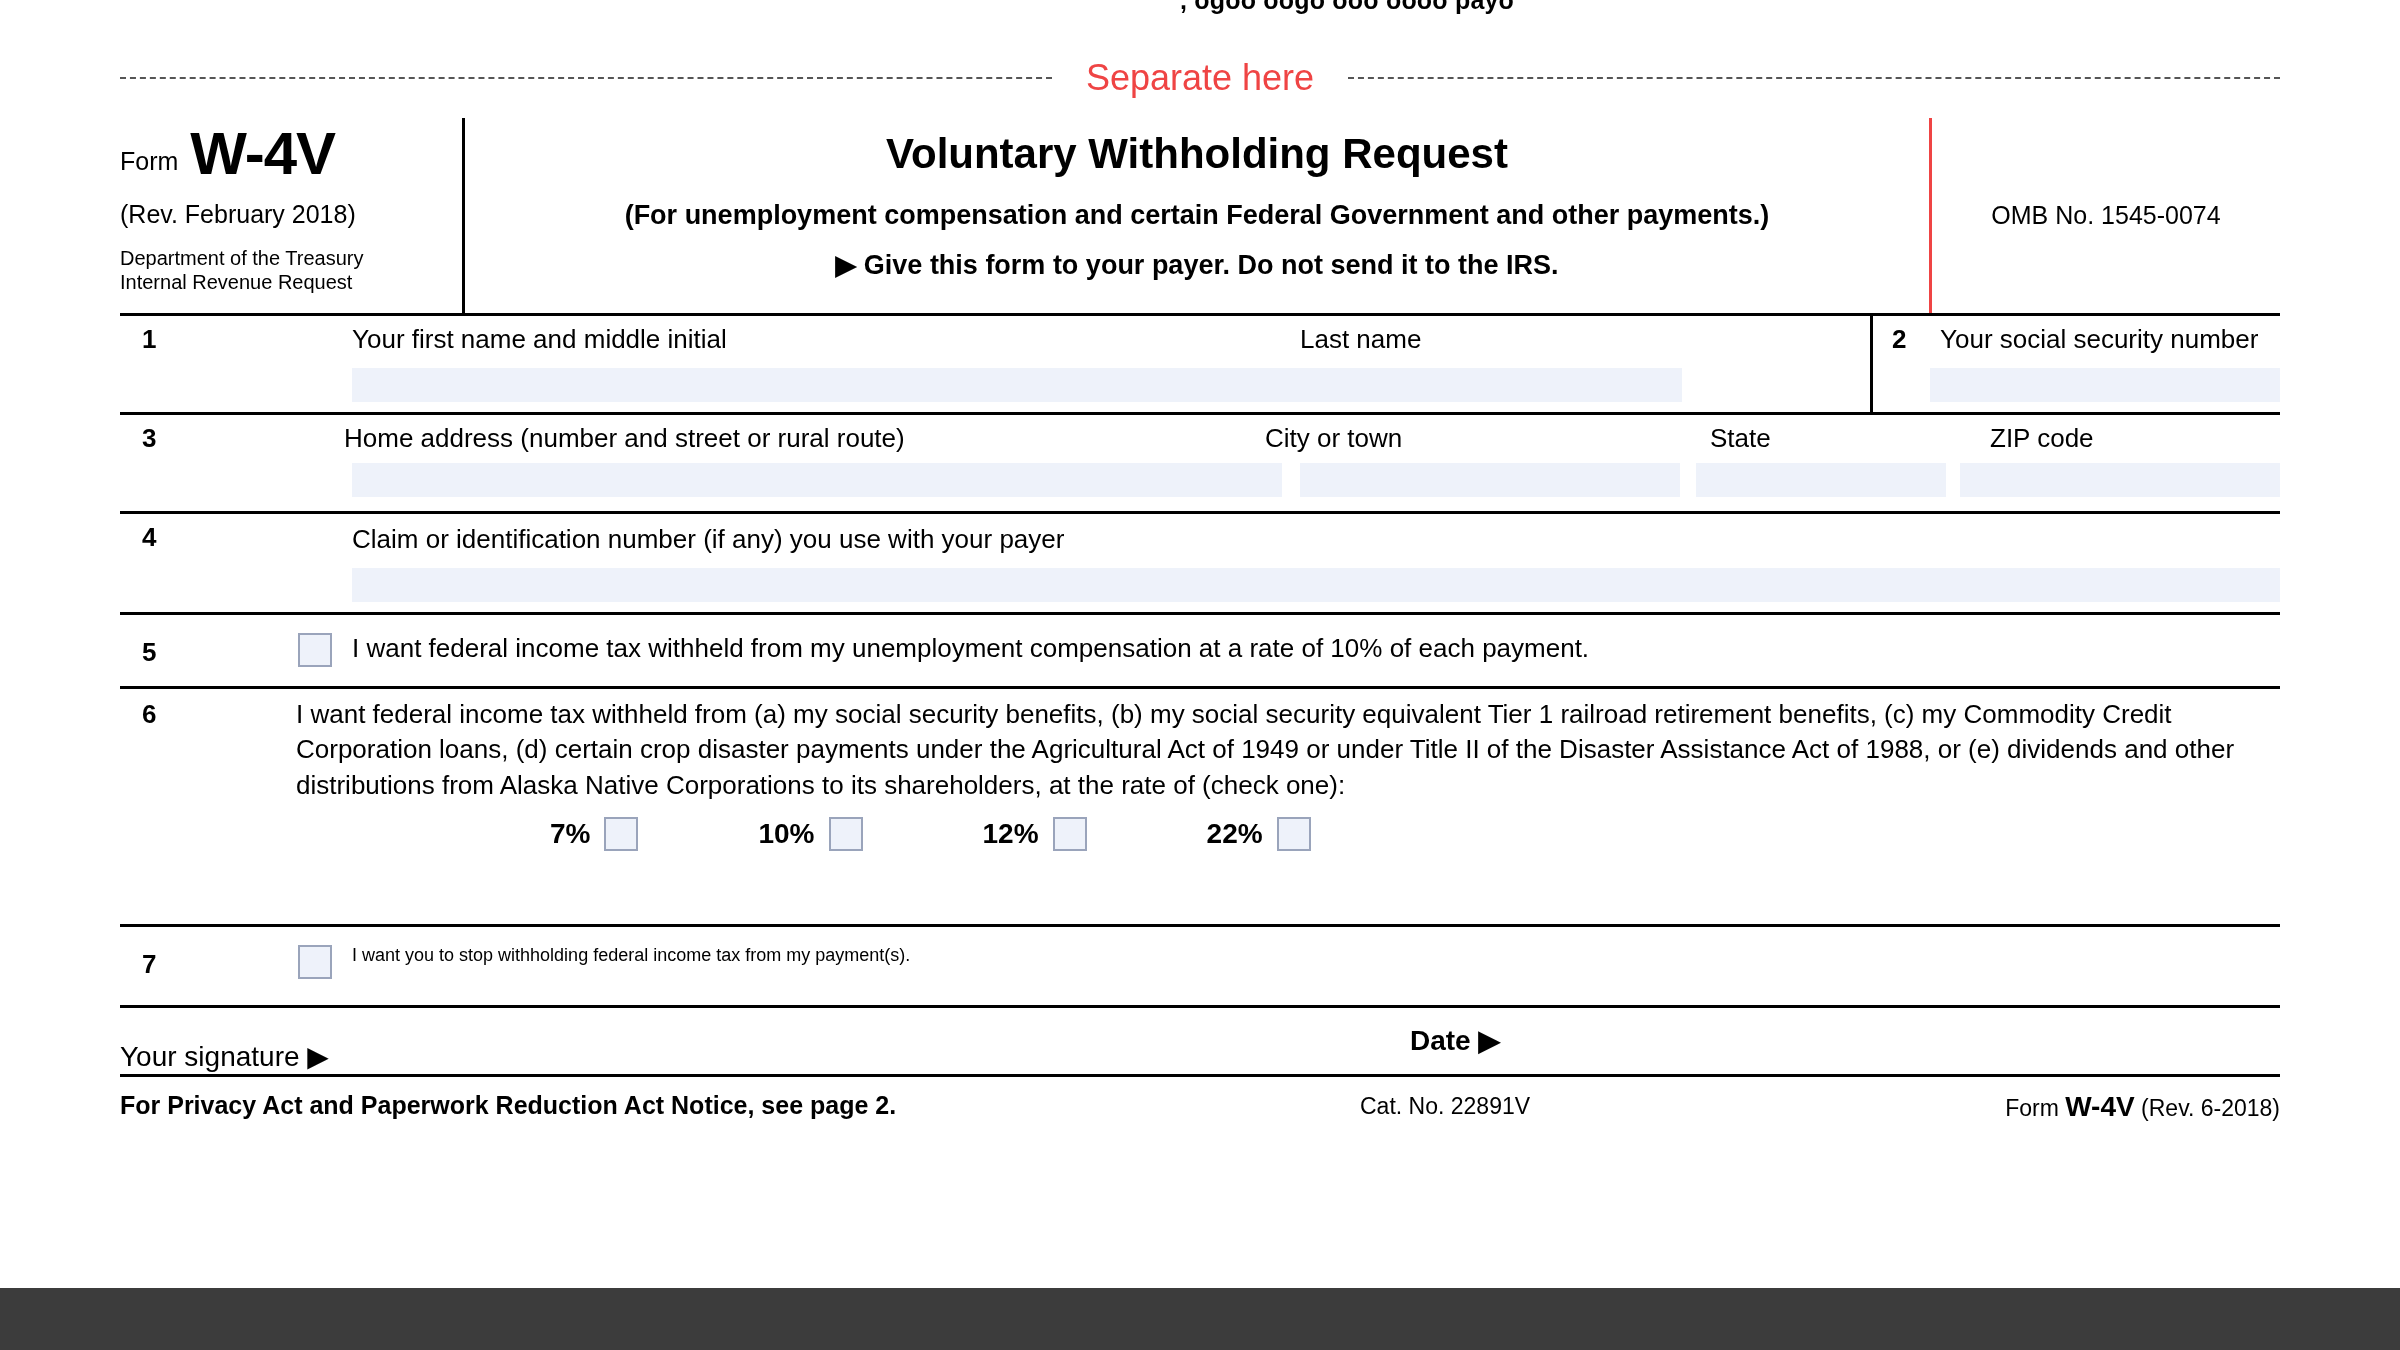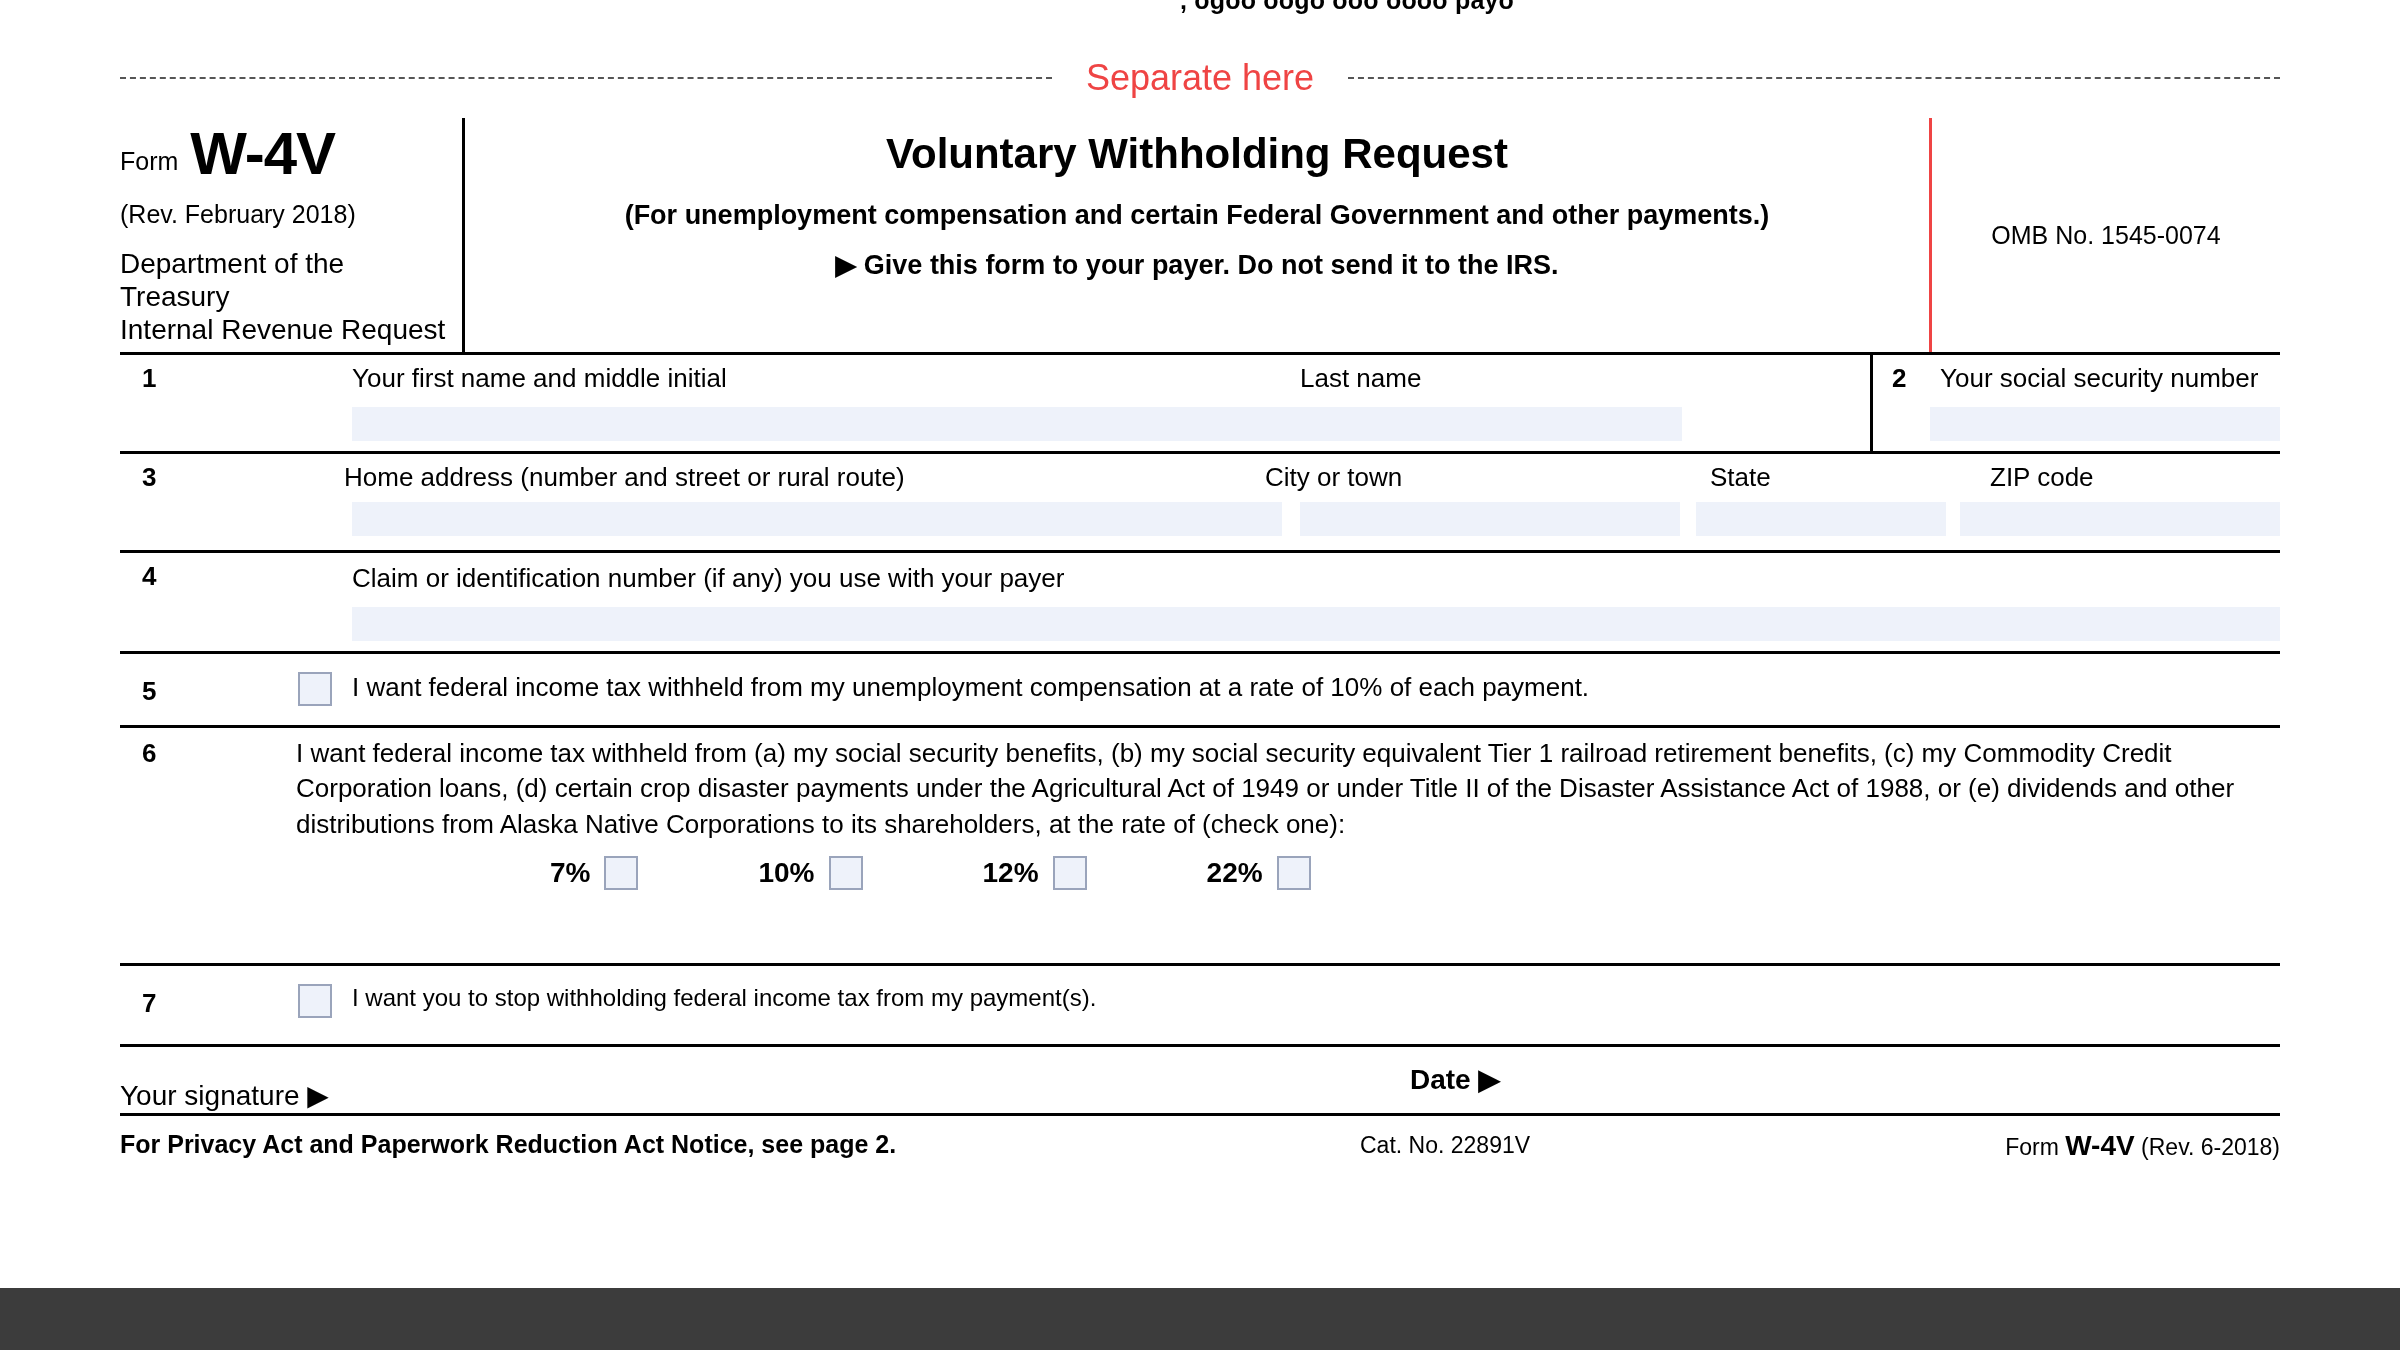--- a/index.html
+++ b/index.html
@@ -85,21 +85,21 @@
     font-size: 60px;
     font-weight: bold;
     letter-spacing: -1px;
     line-height: 1;
   }
   .hdr-rev {
     font-size: 25px;
     margin-top: 16px;
   }
   .hdr-dept {
-    font-size: 28px;
+    font-size: 20px;
     margin-top: 18px;
     line-height: 1.18;
   }
   .hdr-center {
     flex: 1 1 auto;
     padding: 6px 14px 4px 14px;
     box-sizing: border-box;
     border-right: 3px solid #ef4444;
     text-align: center;
   }
@@ -235,21 +235,21 @@
   }
   .row7-cb {
     position: absolute;
     left: 178px;
     top: 18px;
   }
   .row7-text {
     position: absolute;
     left: 232px;
     top: 18px;
-    font-size: 24px;
+    font-size: 18px;
     text-align: right;
   }
 
   
   .sigrow {
     position: relative;
     height: 66px;
     border-bottom: 3px solid #000;
   }
   .sig-label {

